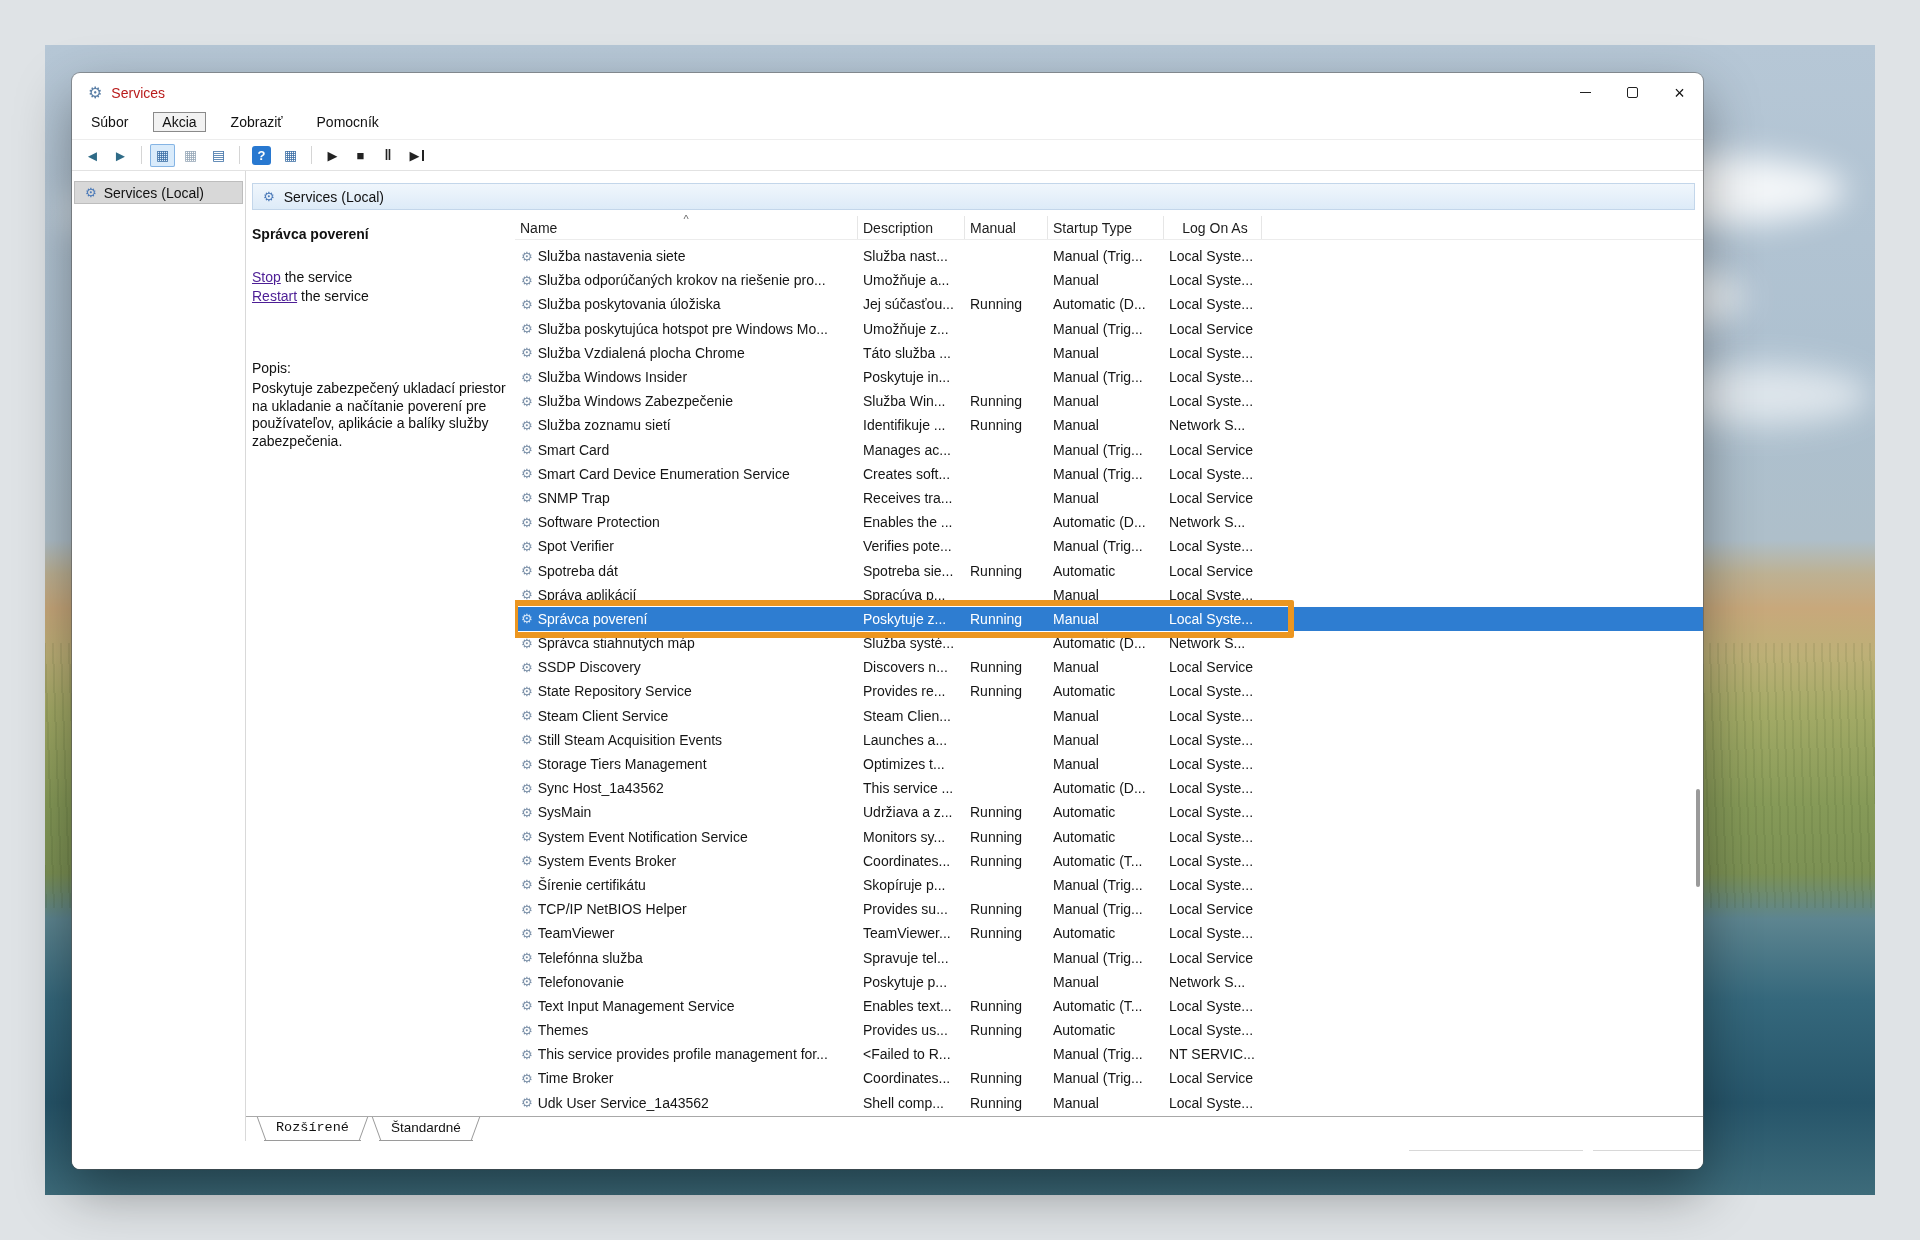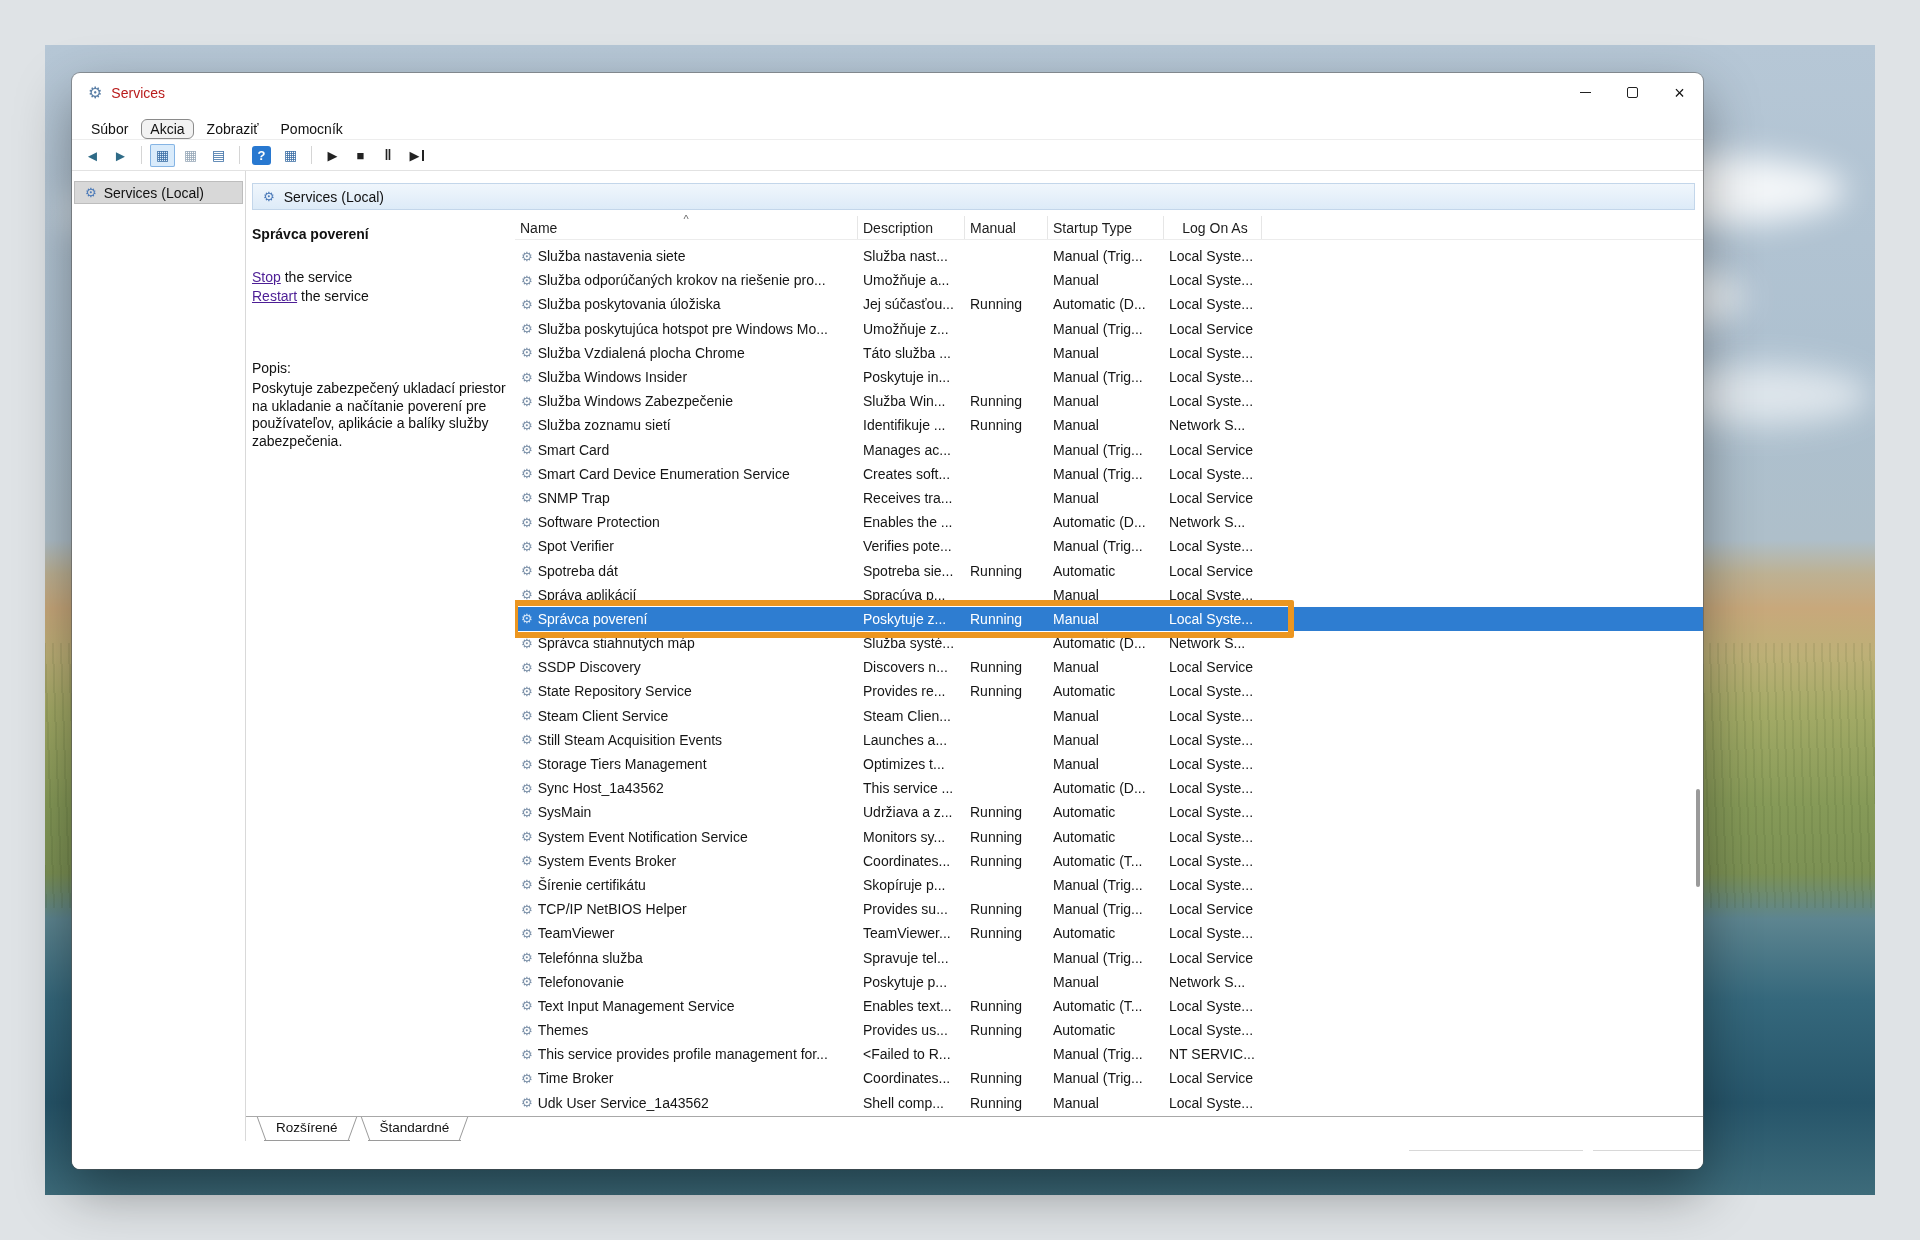--- a/index.html
+++ b/index.html
@@ -27,24 +27,24 @@
 
   .titlebar { height:39px; flex:none; display:flex; align-items:center; padding-left:16px; }
   .app-icon { font-size:16px; color:#5b7fa6; margin-right:9px; line-height:1; }
   .win-title { font-size:14px; color:#b91c1c; }
   .win-controls { margin-left:auto; display:flex; height:100%; }
   .win-btn { width:47px; height:100%; display:flex; align-items:center; justify-content:center; cursor:default; }
   .min-bar { width:11px; height:1.5px; background:#222; display:block; }
   .max-box { width:11px; height:11px; border:1.2px solid #222; border-radius:2px; display:block; }
   .close-glyph { font-size:18px; color:#111; line-height:1; }
 
-  .menubar { height:28px; flex:none; display:flex; align-items:flex-end; padding-left:10px; gap:4px;
+  .menubar { height:28px; flex:none; display:flex; align-items:flex-start; padding-left:10px; gap:16px;
     font-size:14px; border-bottom:1px solid #ededed; }
   .menu-item { padding:2px 9px; }
-  .menu-item.active { border:1px solid #8a8a8a; border-radius:6px; background:#f2f2f2; padding:1px 8px; }
+  .menu-item.active { border:1px solid #8a8a8a; border-radius:0; background:#f2f2f2; padding:1px 8px; }
 
   .toolbar { height:31px; flex:none; display:flex; align-items:center; padding-left:8px; gap:3px;
     border-bottom:1px solid #e2e2e2; }
   .tb { width:25px; height:23px; display:flex; align-items:center; justify-content:center;
     font-size:14px; color:#3a6ea5; border-radius:2px; line-height:1; }
   .tb.nav { color:#2f6b87; font-size:15px; }
   .tb.sep { width:1px; height:18px; background:#d5d5d5; margin:0 5px; border-radius:0; }
   .tb.active { background:#d9ebfb; box-shadow:inset 0 0 0 1px #85b4e4; }
   .tb.muted { color:#96a7b7; }
   .tb.help { background:#2878d0; color:#fff; width:19px; height:19px; font-weight:bold; font-size:13px; border-radius:3px; margin:0 4px; }
@@ -87,21 +87,21 @@
 
   .annotation { position:absolute; left:-3px; top:356px; width:782px; height:38px;
     border:6px solid var(--c-annotation,#ec9620); border-radius:2px; pointer-events:none; }
 
   .scroll-thumb { position:absolute; right:3px; top:573px; width:4px; height:98px; background:#9a9a9a; border-radius:2px; }
 
   .tab-strip { height:25px; flex:none; border-top:1px solid #a8a8a8; display:flex; align-items:stretch; padding-left:18px; background:#fff; }
   .tab { position:relative; padding:3px 12px 0 12px; font-size:13.5px; margin-right:18px; border-bottom:1px solid #9a9a9a; background:#fff; }
   .tab::before { content:""; position:absolute; left:-3px; top:0; bottom:0; width:1px; background:#9a9a9a; transform:skewX(20deg); }
   .tab::after  { content:""; position:absolute; right:-3px; top:0; bottom:0; width:1px; background:#9a9a9a; transform:skewX(-20deg); }
-  .tab.active { font-weight:normal; }
+  .tab.active { font-weight:normal;font-family:Liberation Mono, monospace; }
 
   .statusbar { height:28px; flex:none; position:relative; background:#fff; }
   .sb-line { position:absolute; top:9px; height:1px; background:#d8d8d8; }
   .sb-line.s1 { left:1337px; width:174px; }
   .sb-line.s2 { left:1521px; width:108px; }
 </style>
 </head>
 <body>
 
 <div class="desktop">

